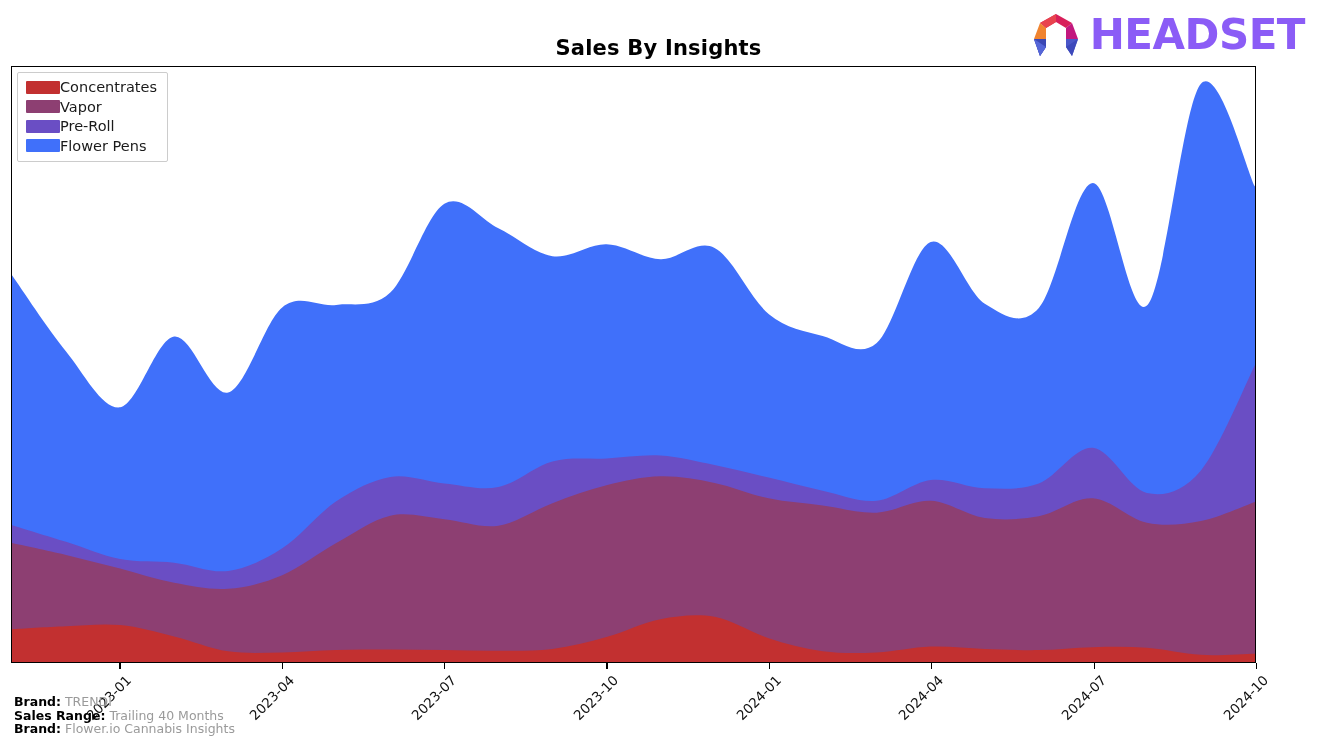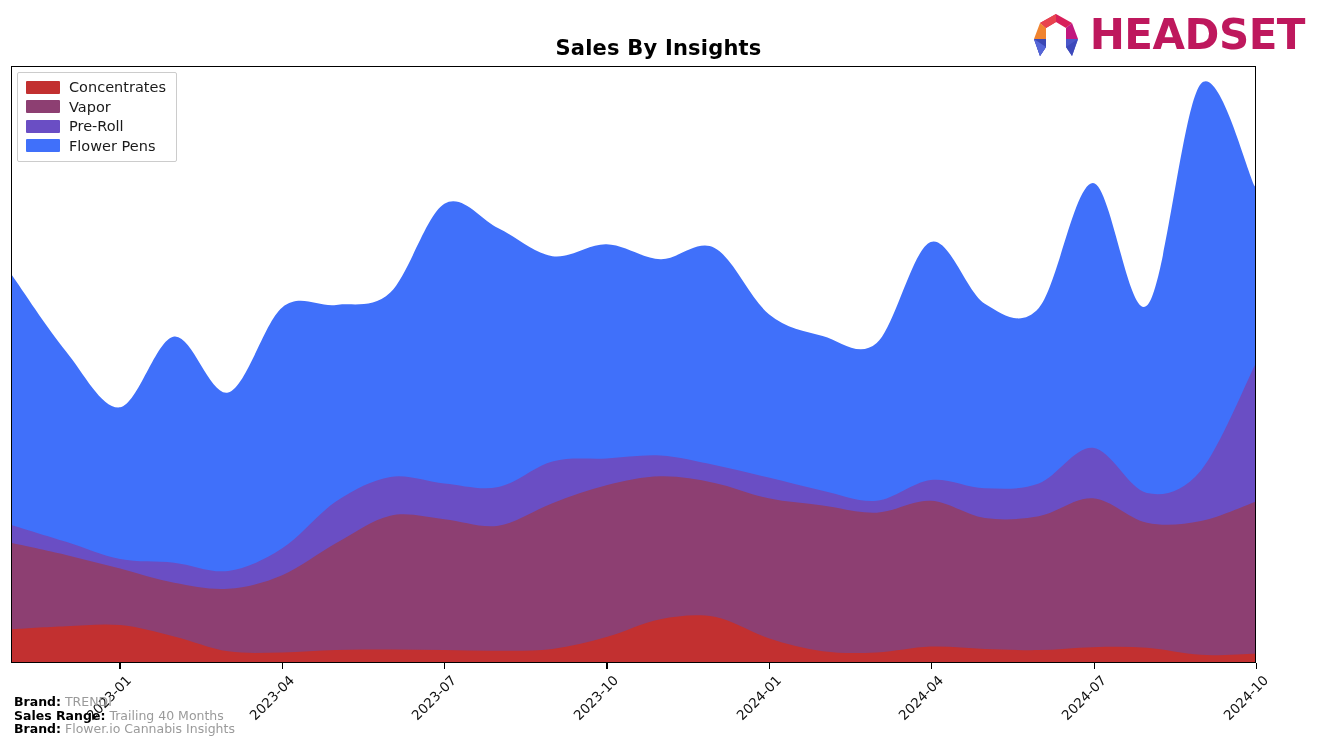--- a/index.html
+++ b/index.html
@@ -32,21 +32,21 @@
     right: 12px; top: 10px;
     height: 50px;
     display: flex;
     align-items: center;
     gap: 8px;
   }
   #brand-logo .logo-mark { width: 52px; height: 48px; display:block; }
   #brand-logo .logo-word {
     font-size: 42px;
     font-weight: 700;
-    color: #be185d;
+    color: #8b5cf6;
     letter-spacing: -0.5px;
     line-height: 1;
     font-family: "DejaVu Sans", "Liberation Sans", sans-serif;
   }
   
   #plot-area {
     position: absolute;
     left: 11px; top: 66px;
     width: 1245px; height: 597px;
     border: 1.3px solid #000000;
@@ -60,21 +60,21 @@
     position: absolute;
     left: 17px; top: 72px;
     background: #ffffff;
     border: 1px solid #cccccc;
     border-radius: 2px;
     padding: 7px 10px 8px 8px;
     display: flex; flex-direction: column;
     gap: 5px;
     z-index: 5;
   }
-  .legend-row { display: flex; align-items: center; gap: 9px; }
+  .legend-row { display: flex; align-items: center; }
   .legend-swatch {
     width: 34px; height: 13px;
     border-radius: 1px;
     flex: none;
   }
   .legend-label {
     font-size: 14.5px;
     color: #1a1a1a;
     line-height: 1;
     white-space: nowrap;

